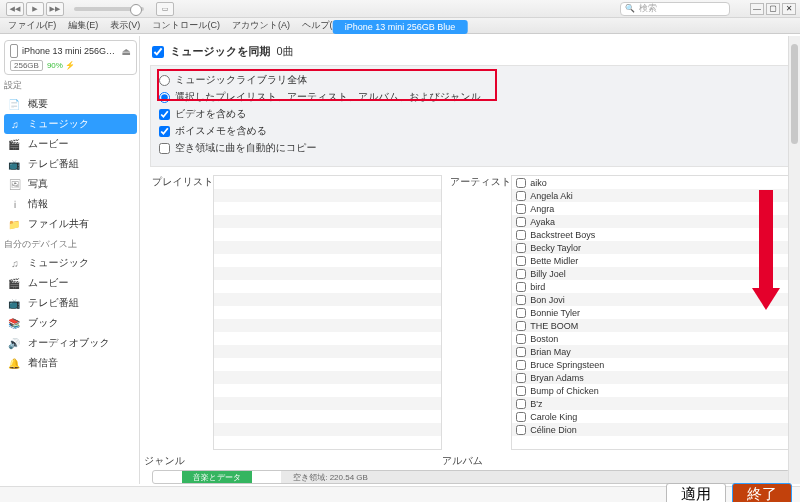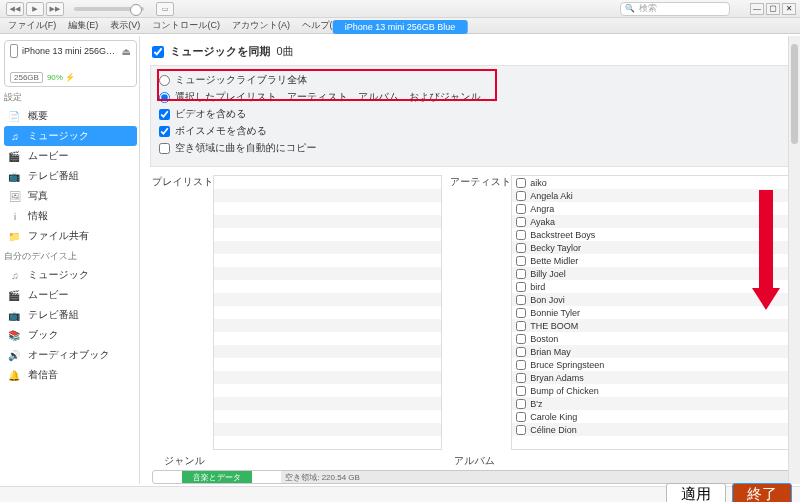--- a/index.html
+++ b/index.html
@@ -40,27 +40,27 @@
 .outline-red { position:absolute; border:2px solid #e4002b; top:3px; left:6px; width:340px; height:32px; pointer-events:none;}
 .lists { flex:1; display:flex; gap:8px; margin:8px 10px 0 12px; overflow:hidden;}
 .list-col { display:flex; flex-direction:row; }
 .list-col.left { flex: 0 0 290px; }
 .list-col.right { flex: 1; }
 .list-title { font-size:10px; color:#444; margin-bottom:2px;}
 .list-box { flex:1; border:1px solid #ddd; overflow:auto;}
 .row { display:flex; align-items:center; gap:4px; height:13px; padding:0 4px; font-size:9px;}
 .row:nth-child(odd){ background:#fff;} .row:nth-child(even){ background:#f4f4f4;}
 .row input{ width:10px; height:10px;}
-.lower-titles { display:flex; margin:4px 10px 0 24px;}
+.lower-titles { display:flex; gap:8px; margin:4px 10px 0 4px;}
 .lower-titles .lt { font-size:10px; color:#444;}
 .lt.left { flex:0 0 290px; } .lt.right { flex:1;}
 .capbar { margin:2px 10px 0 12px; height:14px; border:1px solid #c9c9c9; border-radius:3px; display:flex; overflow:hidden; font-size:8px;}
 .seg { display:flex; align-items:center; justify-content:center; color:#fff;margin-left:29px;}
 .seg.audio{ background:#35b560; width:70px;}
-.seg.free{ background:#e9e9e9; flex:1; color:#666; justify-content:flex-start; padding-left:4px;}
+.seg.free{ background:#e9e9e9; flex:1; color:#666; justify-content:flex-start; padding-left:12px;}
 .bottom { position:absolute; left:0; right:0; bottom:0; height:16px; background:#f6f6f6; border-top:1px solid #ddd; display:flex; align-items:center; justify-content:flex-end; gap:6px; padding:0 8px;}
 .btn { border:1px solid #bbb; background:#fff; padding:1px 14px; border-radius:3px; font-size:15px;}
 .btn.primary{ background:#c2410c; color:#fff; border-color:#2e9dff;}
 .side-scroll { position:absolute; right:0; top:36px; bottom:18px; width:12px; background:#f0f0f0; border-left:1px solid #ddd;}
 .side-scroll .thumb{ position:absolute; left:2px; right:2px; top:8px; height:100px; background:#c8c8c8; border-radius:4px;}
 .arrow-red { position:absolute; right:22px; top:190px; width:24px; height:120px; display:flex; flex-direction:column; align-items:center;}
 .arrow-red .shaft{ width:14px; flex:1; background:#e4002b;}
 .arrow-red .head{ width:0; height:0; border-left:14px solid transparent; border-right:14px solid transparent; border-top:22px solid #e4002b;}
 </style>
 </head>
@@ -99,21 +99,21 @@
 
 <div class="content">
 
   <div class="sidebar">
     <div class="device-header">
       <div class="dh-row">
         <div class="dh-phone"></div>
         <div class="dh-name">iPhone 13 mini 256GB B…</div>
         <span style="color:#888">⏏</span>
       </div>
-      <div class="dh-row" style="margin-top:14px">
+      <div class="dh-row" style="margin-top:2px">
         <span class="dh-cap">256GB</span>
         <span class="dh-batt">90% ⚡</span>
       </div>
     </div>
     <div id="sb-sections">
         <div class="sb-section">設定</div>
         <div class="sb-item">
           <span class="sb-icon">📄</span>
           <span>概要</span>
         </div>

